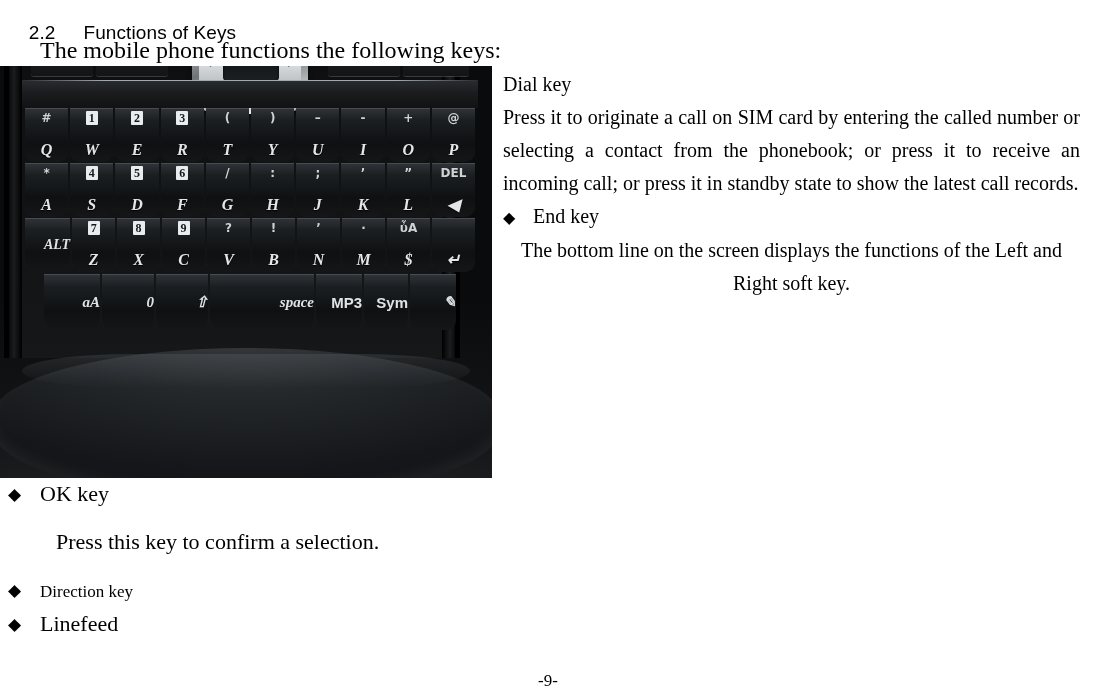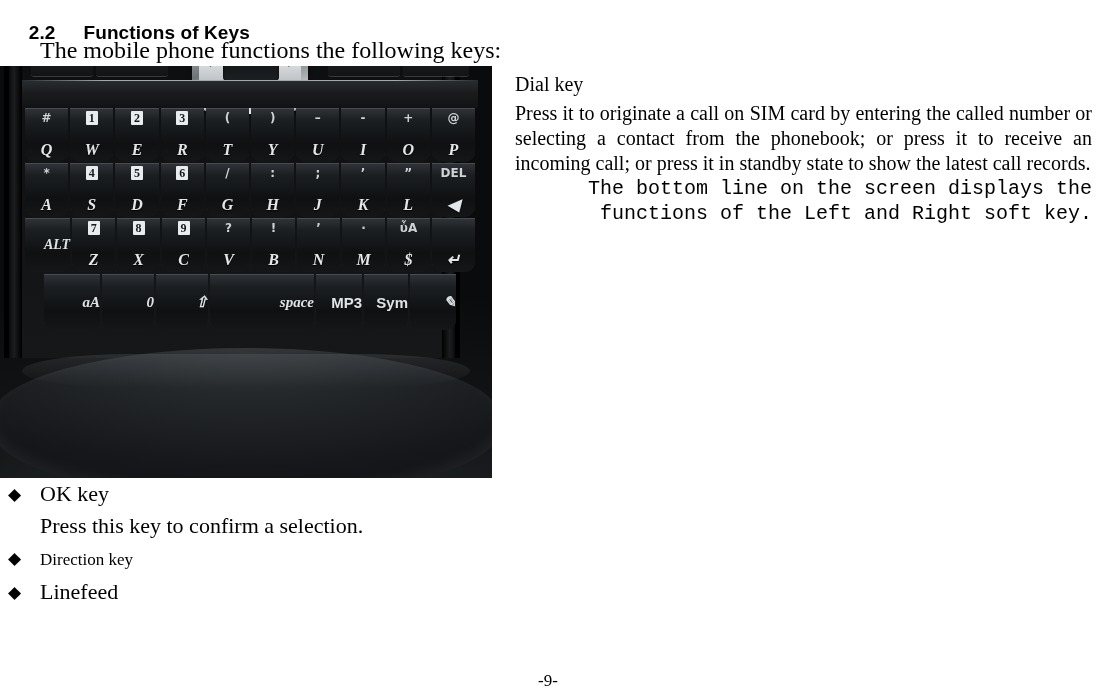--- a/index.html
+++ b/index.html
@@ -15,21 +15,21 @@
     color: #000;
     overflow: hidden;
   }
 
   
   #heading {
     position: absolute;
     left: 18px;
     top: 0px;
     font-family: "Liberation Sans", sans-serif;
-    font-weight: bold;
+    font-weight: normal;
     font-size: 19px;
     letter-spacing: 0.1px;
     white-space: pre;
   }
   #heading .num { display: inline-block; }
   #heading .ttl { display: inline-block; margin-left: 28px; }
 
   
   #intro {
     position: absolute;
@@ -275,31 +275,31 @@
     position: absolute;
     left: 30px; right: 30px; top: 6px;
     height: 34px;
     border-radius: 50% / 100%;
     background: linear-gradient(180deg, rgba(120,126,132,0.22), rgba(120,126,132,0));
   }
 
   
   #right-col {
     position: absolute;
-    left: 515px;
+    left: 503px;
     top: 68px;
     width: 577px;
   }
   .rp {
     font-size: 20px;
-    line-height: 25px;
+    line-height: 33px;
     text-align: justify;
     margin: 0;
   }
-  .rp.nj { text-align: right; font-family: Liberation Mono, monospace; }
+  .rp.nj { text-align: center; }
   .bullet-line {
     font-size: 20px;
     line-height: 33px;
     white-space: pre;
   }
   .dia {
     font-family: "DejaVu Sans", sans-serif;
     font-size: 16px;
     display: inline-block;
     width: 30px;
@@ -324,21 +324,21 @@
     top: 0;
     font-family: "DejaVu Sans", sans-serif;
     font-size: 17px;
   }
   .bp {
     padding-left: 40px;
     padding-right: 0px;
     font-size: 22px;
     line-height: 32px;
     text-align: justify;
-    margin: 0;
+    margin: 16px;
   }
   .bp.nj { text-align: left; }
   .small { font-size: 17px; }
 
   
   #page-number {
     position: absolute;
     left: 0;
     top: 671px;
     width: 1096px;
@@ -549,20 +549,21 @@
 
     <div class="chin"></div>
   </div>
 </div>
 
 <div id="right-col">
 
   <div class="bullet-line"><span>Dial key</span></div>
   <p class="rp">Press it to originate a call on SIM card by entering the called number or selecting a contact from the phonebook; or press it to receive an incoming call; or press it in standby state to show the latest call records.</p>
 
+  <div class="bullet-line"><span class="dia">◆</span><span>End key</span></div>
 
   <p class="rp nj">The bottom line on the screen displays the functions of the Left and Right soft key.</p>
 </div>
 
 <div id="bottom">
 
   <div class="bl">
     <span class="dia2">◆</span><span>OK key</span>
   </div>
   <p class="bp nj">Press this key to confirm a selection.</p>

